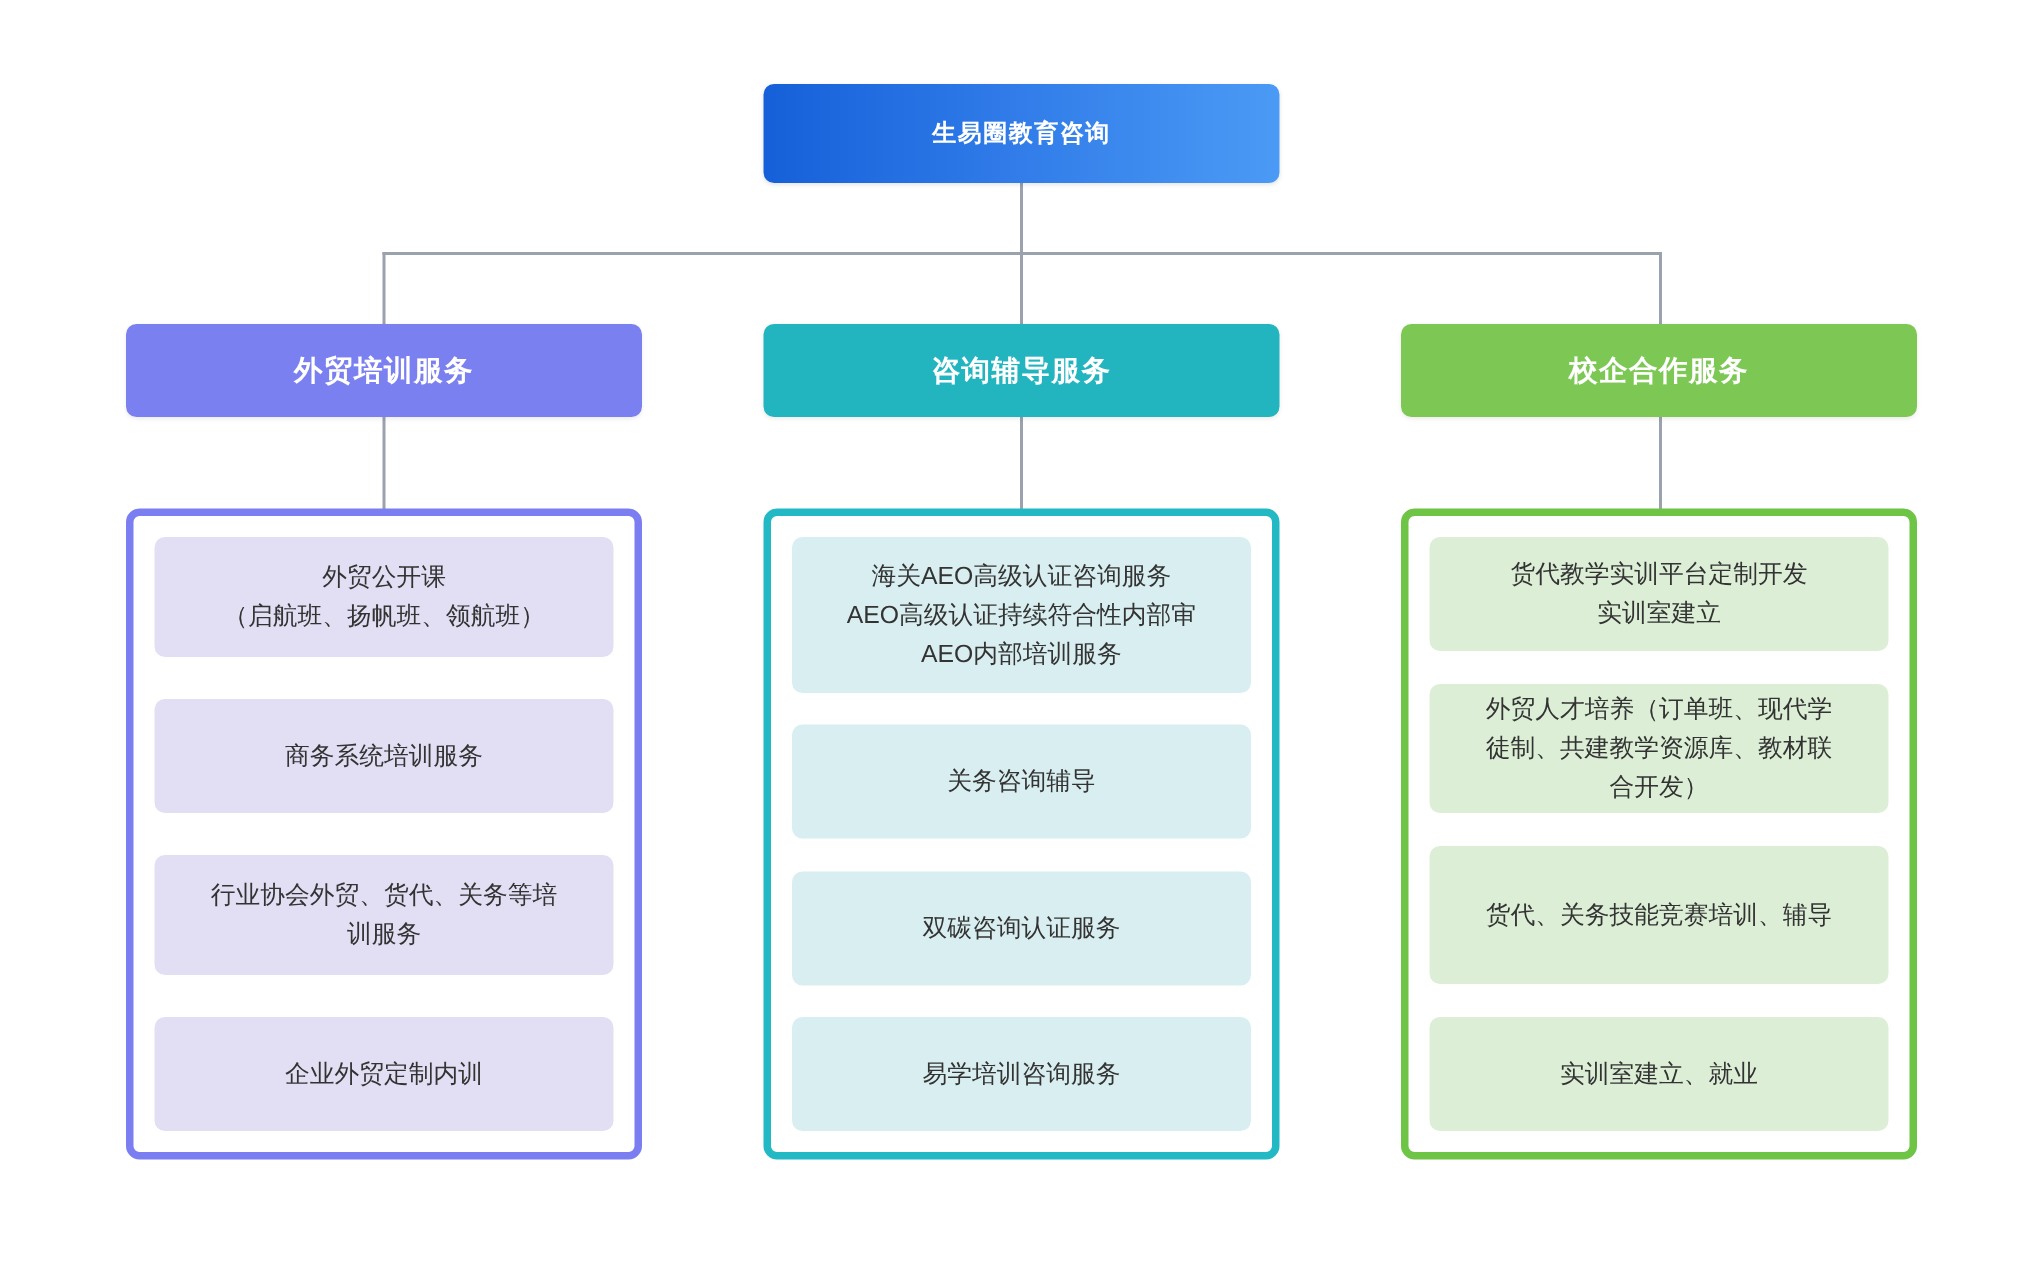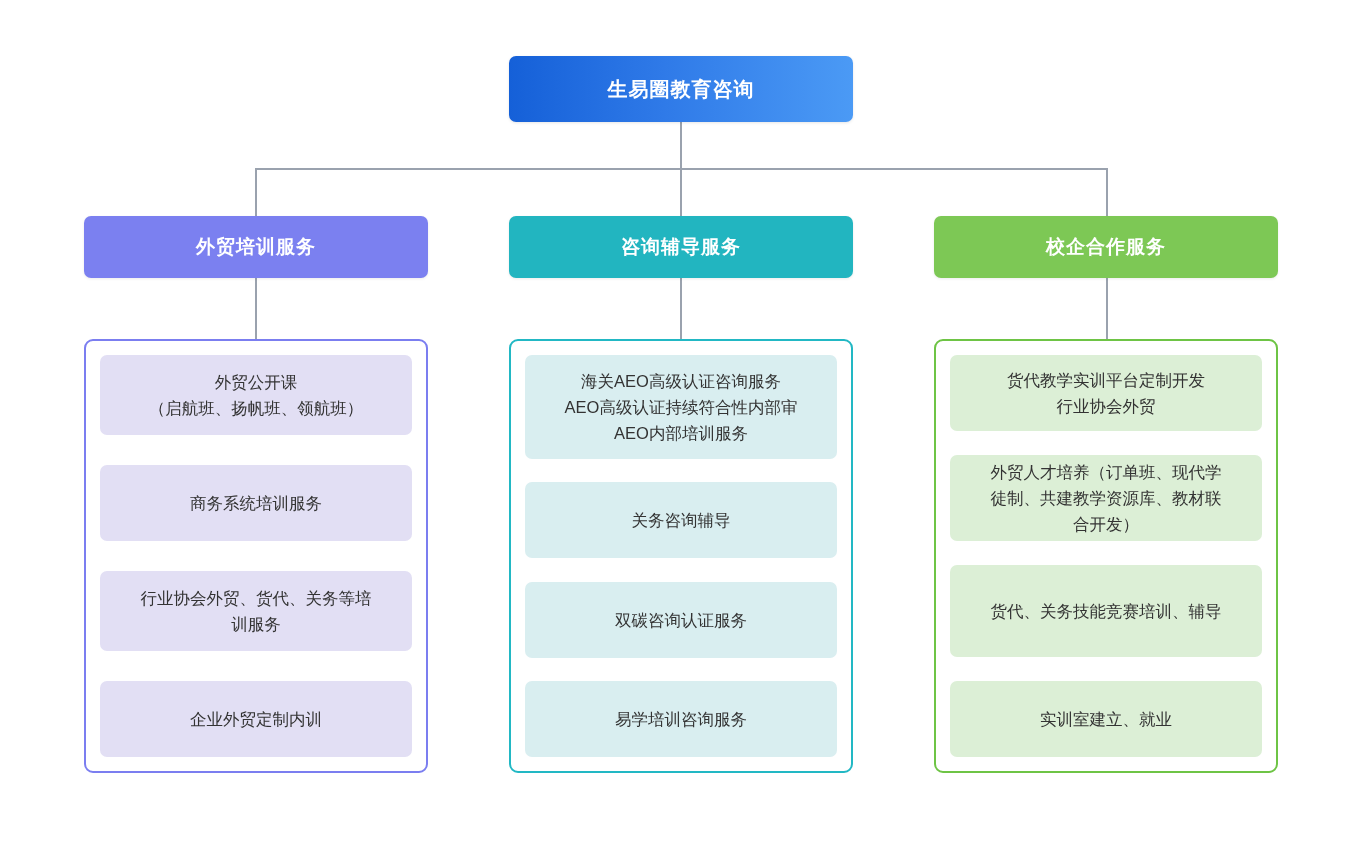--- a/index.html
+++ b/index.html
@@ -38,21 +38,21 @@
     height: 66px;
     border-radius: 7px;
     background: linear-gradient(90deg, #1560d8 0%, #2f7ae8 45%, #4b9af5 100%);
     display: flex;
     align-items: center;
     justify-content: center;
     box-shadow: 0 1px 3px rgba(0,0,0,0.10);
   }
   .root-node .label {
     color: #ffffff;
-    font-size: 20px;
+    font-size: 16px;
     font-weight: bold;
     letter-spacing: 1px;
   }
 
   
   .cat-header {
     position: absolute;
     top: 216px;
     width: 344px;
     height: 62px;
@@ -70,21 +70,21 @@
   }
 
   
   .group-box {
     position: absolute;
     top: 339px;
     width: 344px;
     height: 434px;
     box-sizing: border-box;
     border-radius: 9px;
-    border: 2px solid #8b5cf6;
+    border: 5px solid #8b5cf6;
     background: #ffffff;
     padding: 14px 14px;
     display: flex;
     flex-direction: column;
     justify-content: space-between;
   }
 
   
   .item-card {
     box-sizing: border-box;
@@ -156,21 +156,21 @@
     <div class="item-card col2-item" style="height:76px;">双碳咨询认证服务</div>
     <div class="item-card col2-item" style="height:76px;">易学培训咨询服务</div>
   </div>
 
   <div class="cat-header" style="left:934px; background:#7dc855;">
     <span class="label">校企合作服务</span>
   </div>
 
   <div class="group-box col3-box" style="left:934px;">
     <div class="item-card col3-item" style="height:76px;">货代教学实训平台定制开发
-行业协会外贸</div>
+实训室建立</div>
     <div class="item-card col3-item" style="height:86px;">外贸人才培养（订单班、现代学
 徒制、共建教学资源库、教材联
 合开发）</div>
     <div class="item-card col3-item" style="height:92px;">货代、关务技能竞赛培训、辅导</div>
     <div class="item-card col3-item" style="height:76px;">实训室建立、就业</div>
   </div>
 
 </div>
 
 </body></html>

